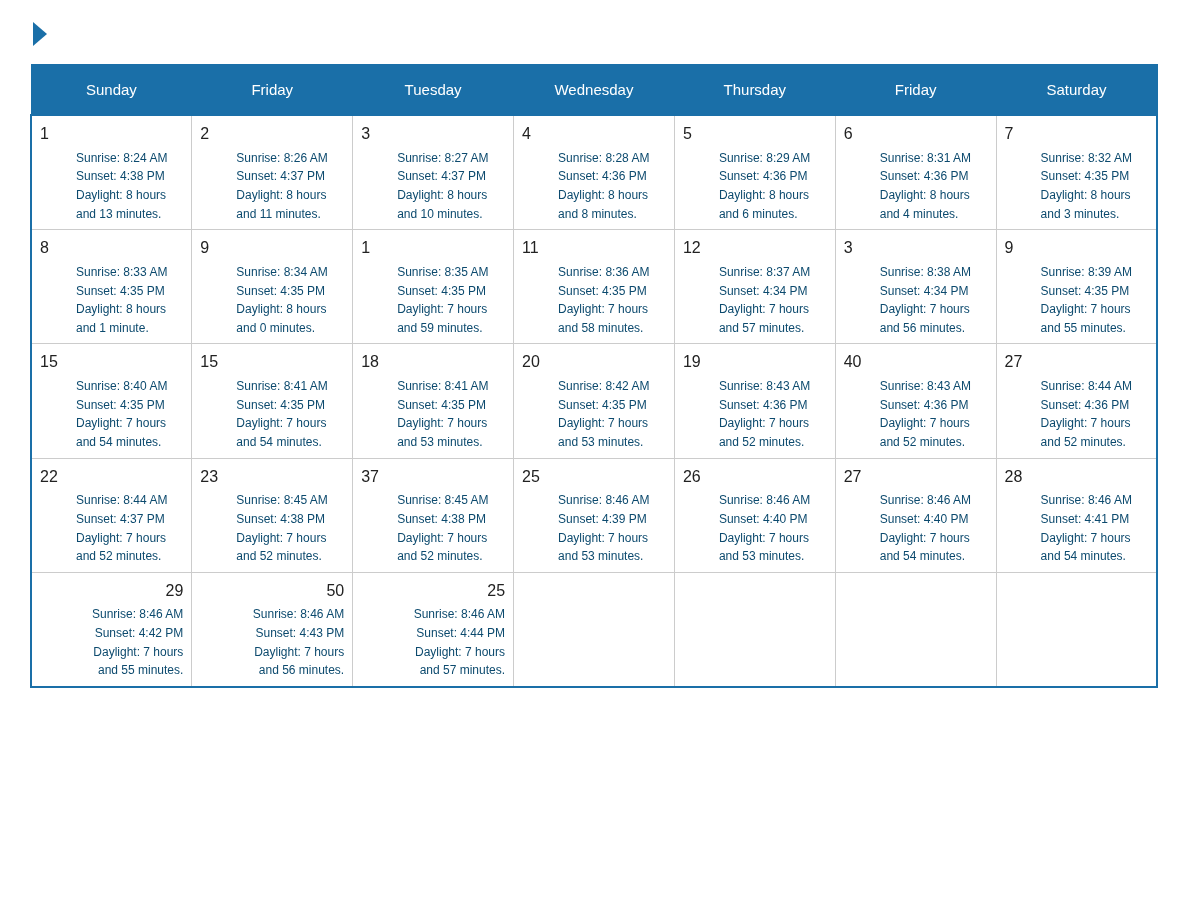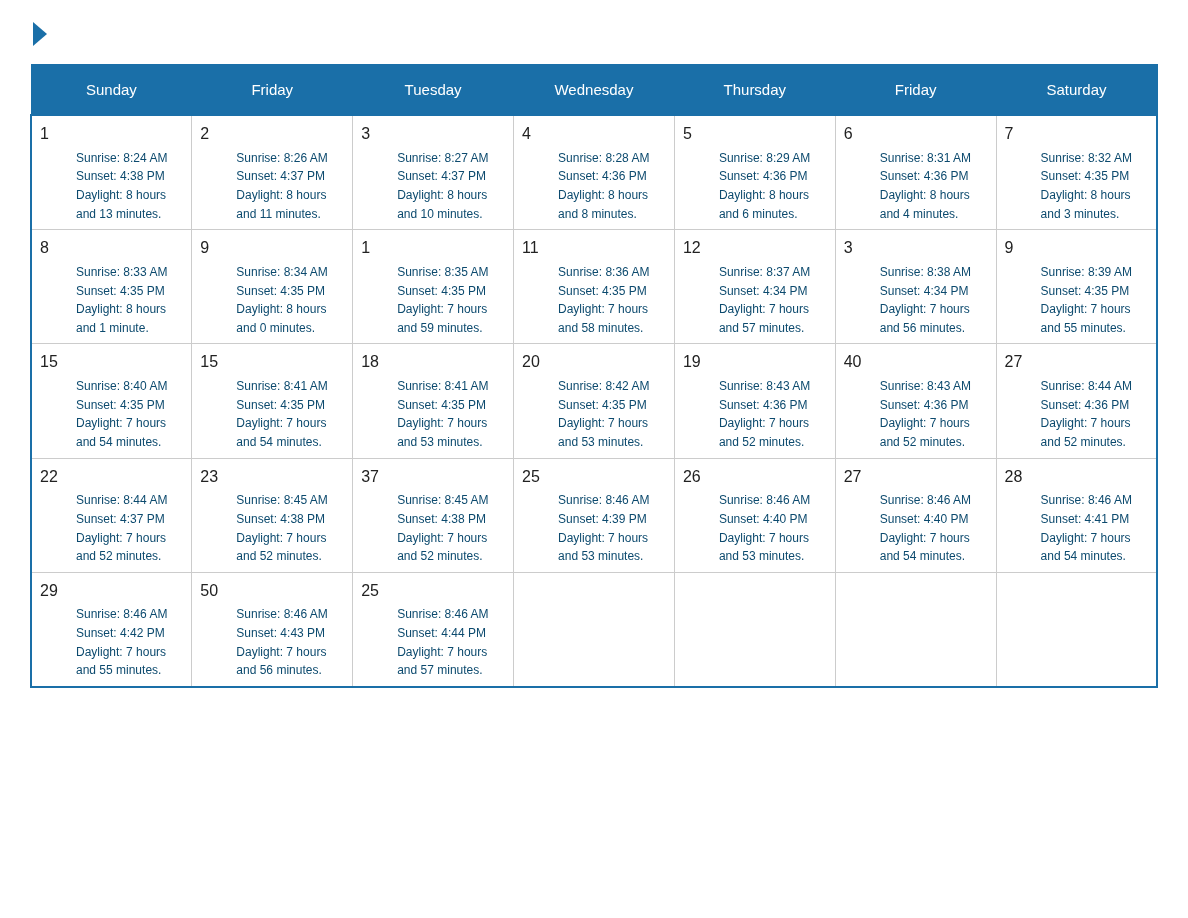--- a/index.html
+++ b/index.html
@@ -100,20 +100,21 @@
       border-top: 2px solid #1a6fa8;
     }
     tbody tr td:first-child {
       border-left: 2px solid #1a6fa8;
     }
     tbody tr td:last-child {
       border-right: 2px solid #1a6fa8;
     }
     tbody tr:last-child td {
       border-bottom: 2px solid #1a6fa8;
+      text-align: right;
     }
     .empty-cell {
       background: #fff;
     }
   </style>
 </head>
 <body>
 
 <div class="header">
   <div class="logo">

